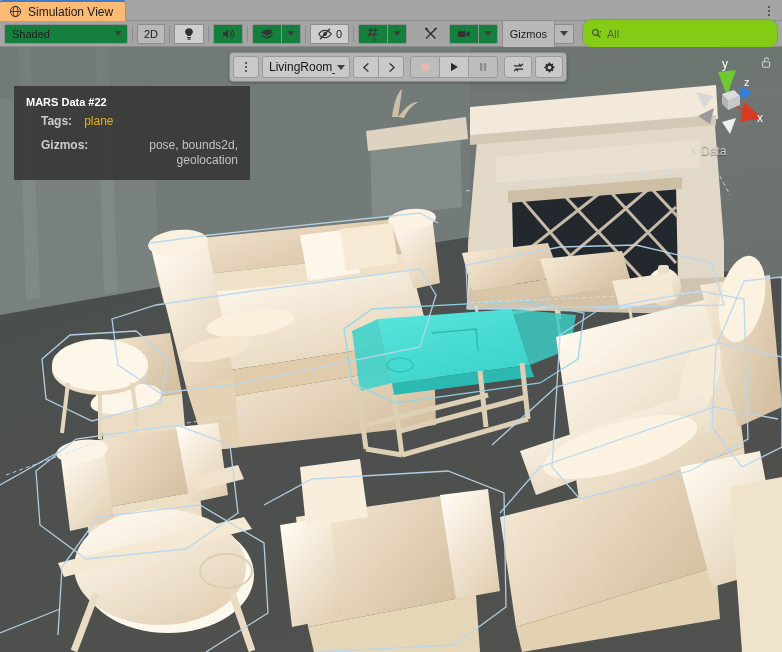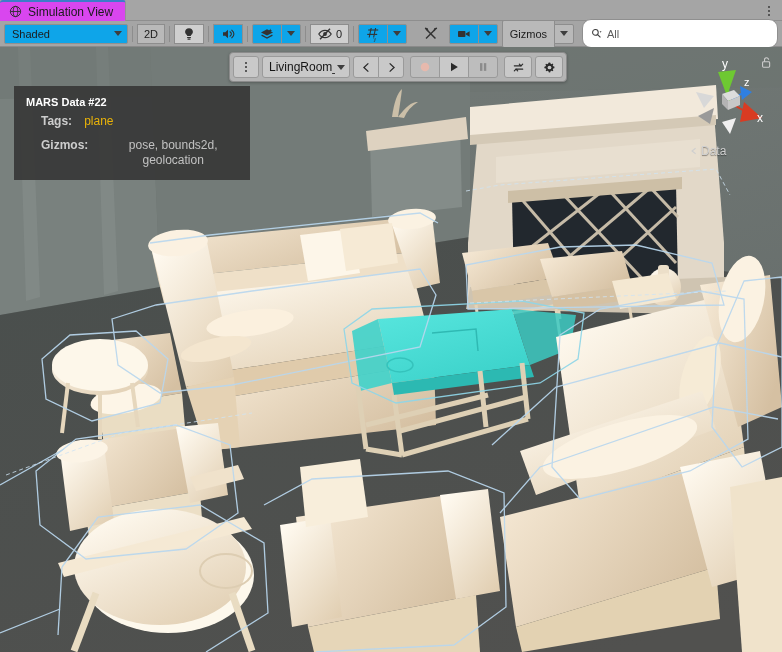--- a/index.html
+++ b/index.html
@@ -14,21 +14,21 @@
   
   .tabbar {
     position: absolute; left: 0; top: 0; width: 782px; height: 21px;
     background: #a5a5a5;
     border-bottom: 1px solid #8e8e8e;
   }
   .tab {
     position: absolute; left: 0; top: 0; height: 21px;
     display: flex; align-items: center; gap: 6px;
     padding: 0 12px 0 9px;
-    background: #d946ef;
+    background: #fdba74;
     border-top: 2px solid #3d7cc9;
     border-right: 1px solid #949494;
     border-radius: 3px 3px 0 0;
     font-size: 12px; color: #1a1a1a;
   }
   .tab-icon { width: 13px; height: 13px; display: block; }
   .tab-label { white-space: nowrap; font-size: 12px; }
   .tabbar-menu {
     position: absolute; right: 6px; top: 3px;
     width: 14px; height: 15px;
@@ -48,21 +48,21 @@
   .tb-btn {
     height: 20px;
     background: #b9b9b9;
     border: 1px solid #8d8d8d;
     display: flex; align-items: center; justify-content: center;
     font-size: 11px; color: #1c1c1c;
     padding: 0 6px;
     position: relative;
   }
   .tb-btn.pressed { background: #cfcfcf; }
-  .tb-btn.flat { background: #0ea5e9; border-color: #909090; }
+  .tb-btn.flat { background: #15803d; border-color: #909090; }
   .shaded-dd {
     width: 124px; justify-content: space-between; padding: 0 5px 0 7px;
     border-radius: 2px;
   }
   .caret {
     width: 0; height: 0;
     border-left: 4px solid transparent;
     border-right: 4px solid transparent;
     border-top: 5px solid #3e3e3e;
     display: inline-block;
@@ -72,21 +72,21 @@
   .grp .tb-btn { border-radius: 0; margin-left: -1px; }
   .grp .tb-btn:first-child { border-radius: 2px 0 0 2px; margin-left: 0; }
   .grp .tb-btn:last-child { border-radius: 0 2px 2px 0; }
   .tb-icon { width: 16px; height: 16px; display: block; }
   .count { font-size: 11px; color: #1c1c1c; margin-left: 3px; }
   .tb-spacer { flex: 1 1 auto; min-width: 4px; }
 
   .search-wrap {
     display: flex; align-items: center;
     width: 196px; height: 29px;
-    background: #ffffff;
+    background: #84cc16;
     border: 1px solid #8f8f8f;
     border-radius: 9px;
     padding: 0 8px;
     gap: 5px;
   }
   .search-ph { font-size: 11px; color: #5c5c5c; }
   .gizmos-btn { padding: 13px 7px; font-size: 11px; }
 
   
   .viewport {
@@ -141,21 +141,21 @@
     color: #d6d6d6;
   }
   .mars-title {
     font-size: 11px; font-weight: bold; color: #ffffff; margin-bottom: 6px;
   }
   .mars-row { display: flex; font-size: 12px; line-height: 15px; }
   .mars-key { font-weight: bold; color: #cdcdcd; white-space: nowrap; margin-left: 15px; }
   .mars-val { color: #eab308; margin-left: 12px; }
   .mars-gap { height: 9px; }
   .mars-traits { margin-left: 6px; color: #c2c2c2; }
-  .mars-traits .l2 { display: block; text-align: center; padding-left: 14px; }
+  .mars-traits .l2 { display: block; text-align: right; padding-left: 14px; }
 
   
   .gizmo {
     position: absolute; right: 6px; top: 5px;
     width: 92px; height: 110px;
   }
   .gizmo svg { display: block; }
   .persp-label {
     position: absolute; left: 6px; bottom: 4px;
     font-size: 12px; color: #cfcfcf;

